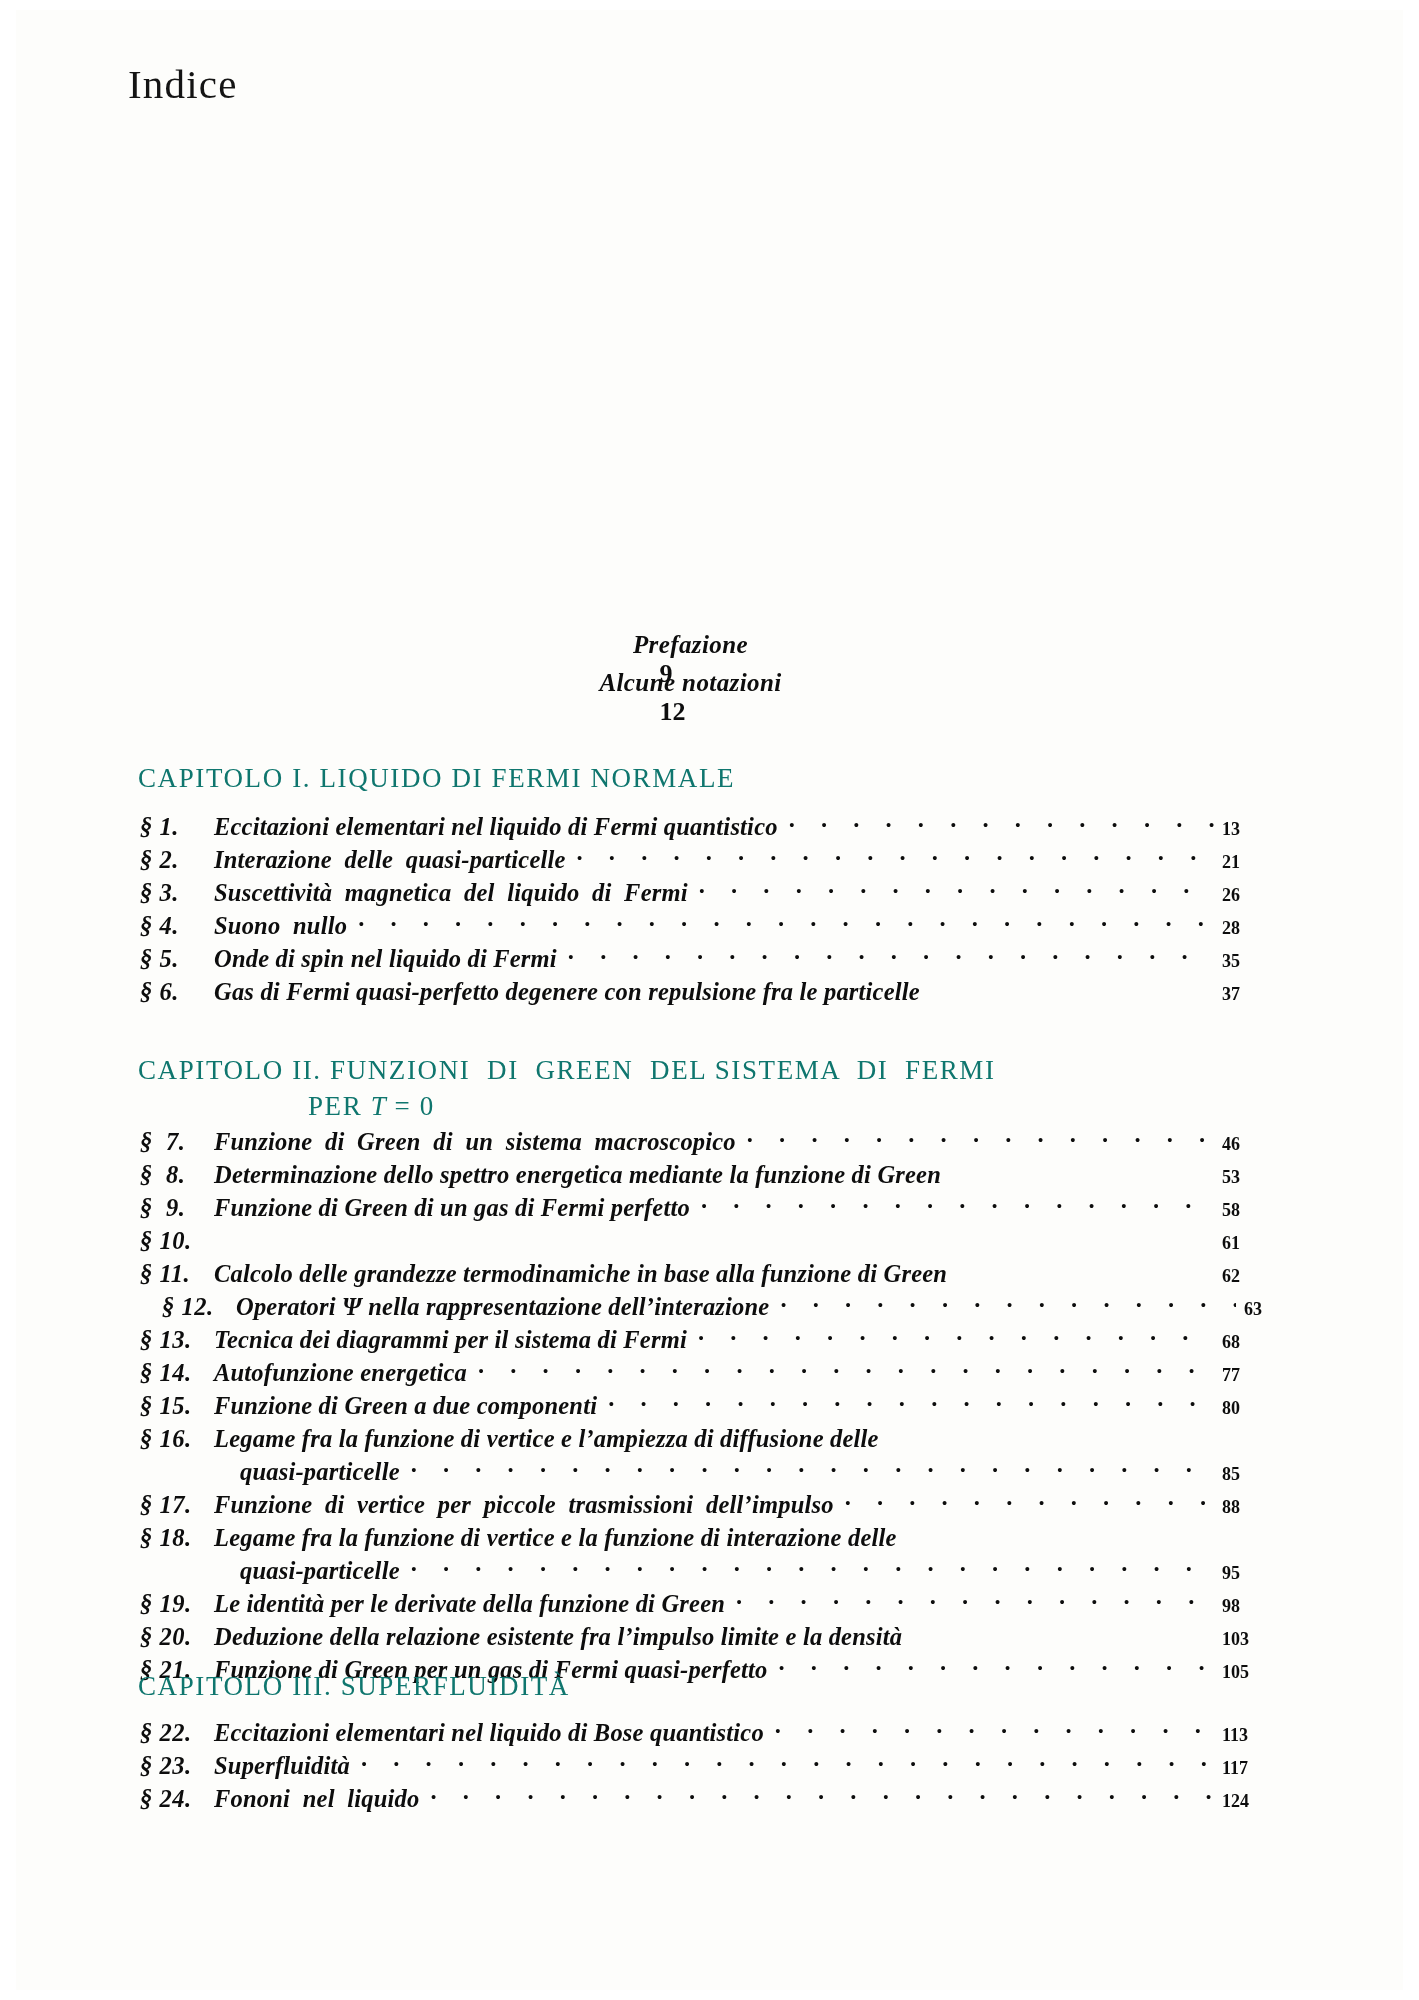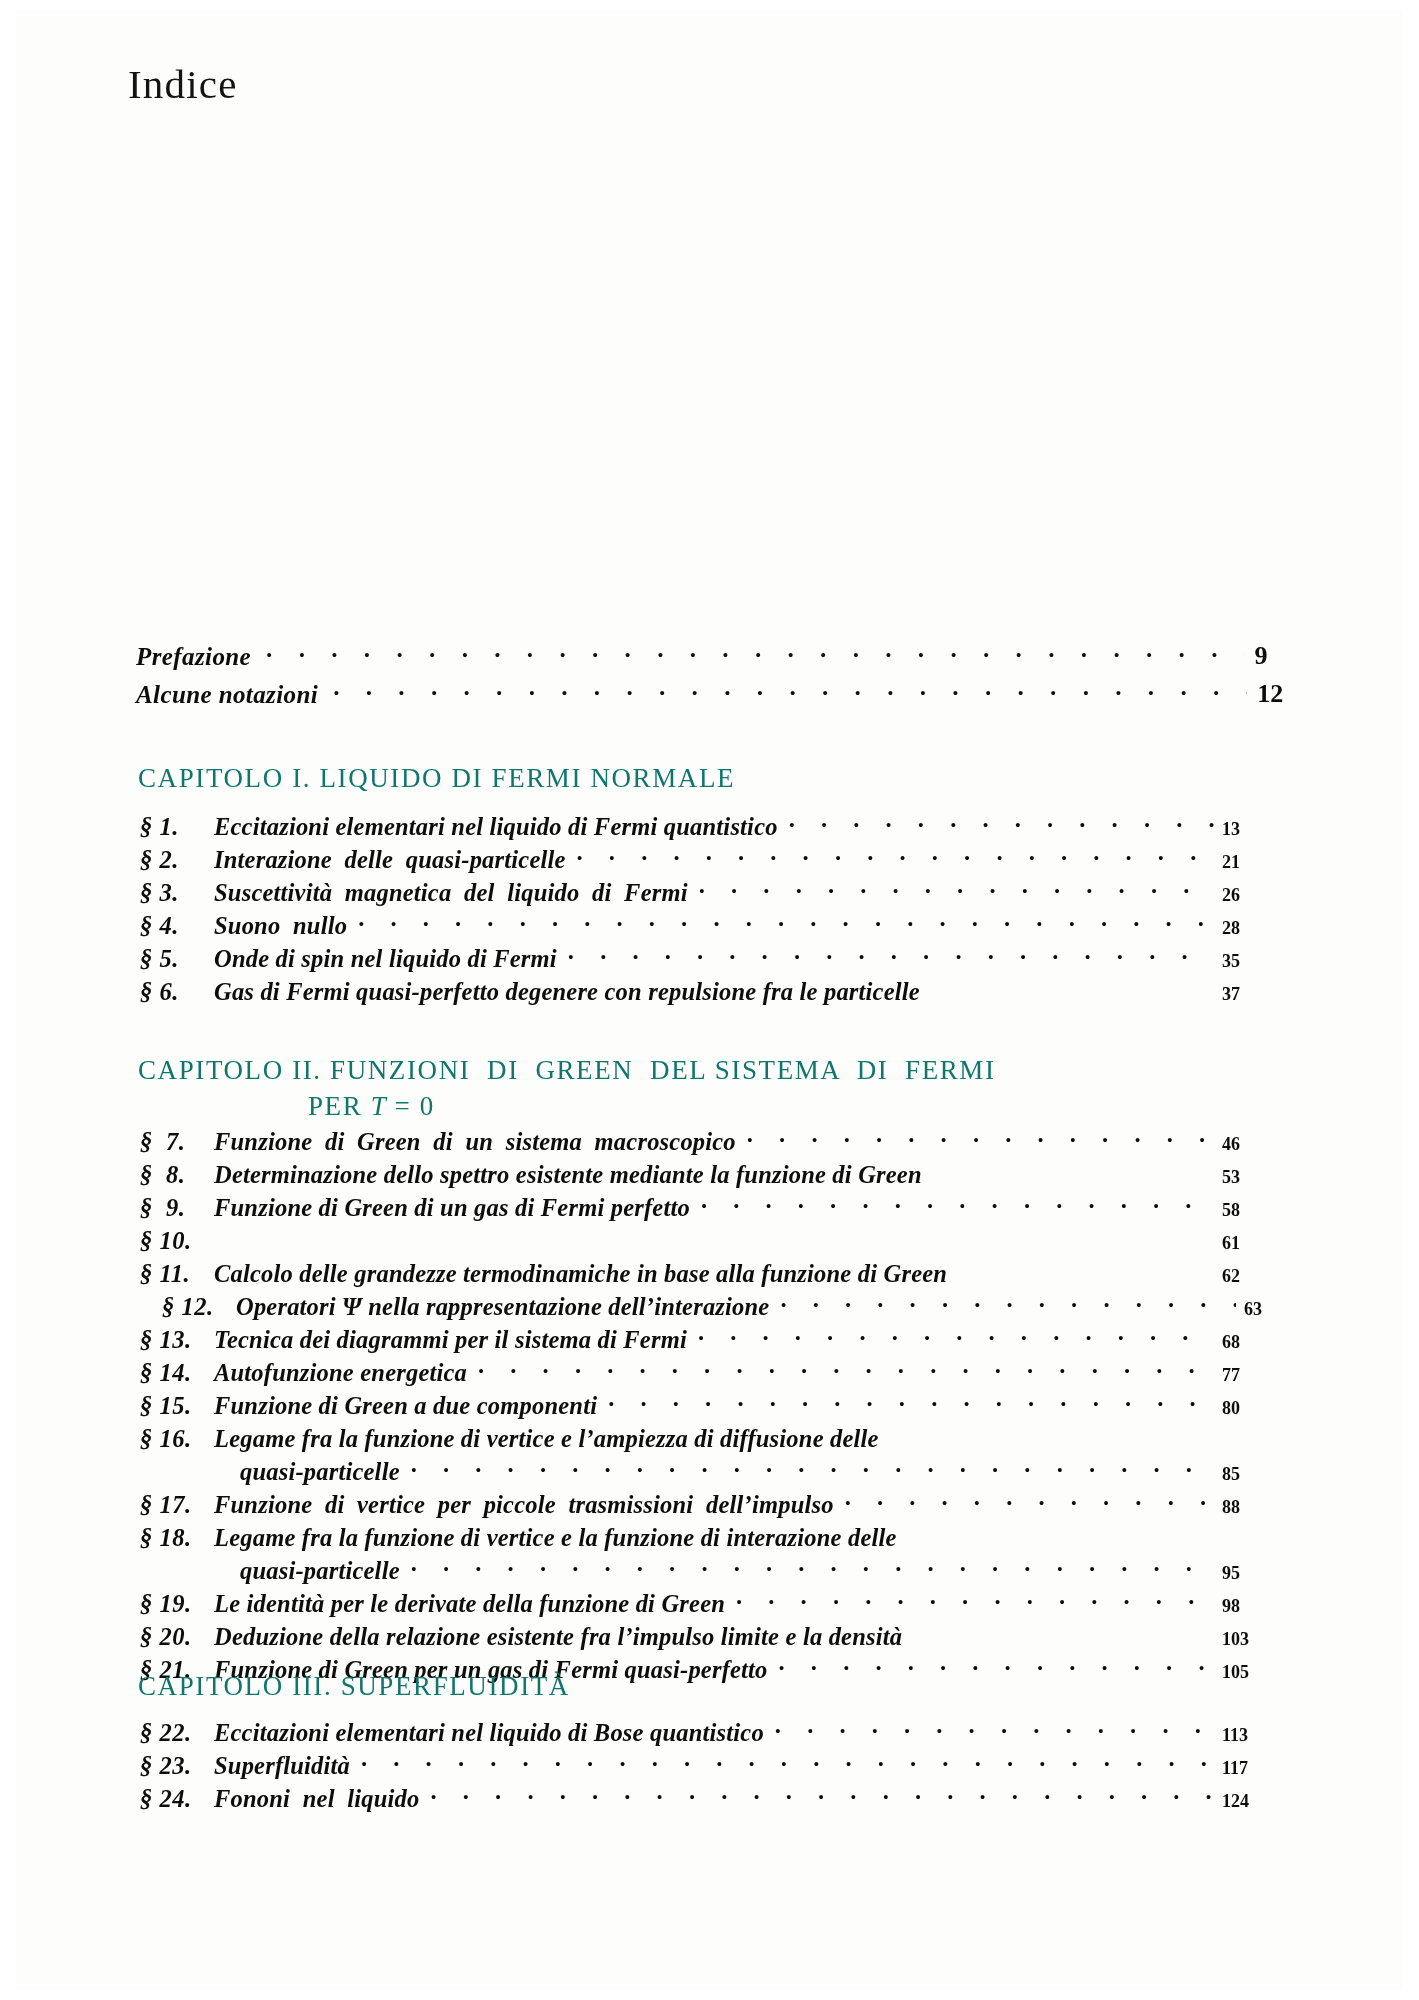--- a/index.html
+++ b/index.html
@@ -50,29 +50,30 @@
   .toc {
     position: absolute;
     left: 0;
     top: 0;
     width: 1419px;
   }
 
   
   .front-row {
     position: absolute;
-    left: 136px;
+    left: 112px;
     width: 1157px;
     height: 40px;
     display: flex;
-    align-items: flex-end;
+    align-items: center;
     font-style: italic;
     font-weight: bold;
     font-size: 25px;
     letter-spacing: 0.4px;
+    flex-direction: column;
   }
   .front-row .label { white-space: pre; }
   .front-row .lead {
     flex: 1 1 auto;
     overflow: hidden;
     white-space: nowrap;
     margin: 0 10px 0 14px;
     font-style: normal;
     font-weight: bold;
     letter-spacing: 9px;
@@ -214,21 +215,21 @@
         </div>
         <div class="chapter" style="top: 1037px;"><span class="cline1">CAPITOLO II. FUNZIONI  DI  GREEN  DEL SISTEMA  DI  FERMI</span><span class="cline2"><span>PER </span><span class="ital">T</span><span> = 0</span></span></div>
         <div class="sec" style="top: 1128px;">
           <span class="num">§  7.</span>
           <span class="txt">Funzione  di  Green  di  un  sistema  macroscopico</span>
           <span class="lead">· · · · · · · · · · · · · · · · · · · · · · · · · · · · · · · · · · · · · · · · · · · · · · · · ·</span>
           <span class="pg">46</span>
         </div>
         <div class="sec" style="top: 1161px;">
           <span class="num">§  8.</span>
-          <span class="txt">Determinazione dello spettro esistente mediante la funzione di Green</span>
+          <span class="txt">Determinazione dello spettro energetica mediante la funzione di Green</span>
           <span class="nolead"></span>
           <span class="pg">53</span>
         </div>
         <div class="sec" style="top: 1194px;">
           <span class="num">§  9.</span>
           <span class="txt">Funzione di Green di un gas di Fermi perfetto</span>
           <span class="lead">· · · · · · · · · · · · · · · · · · · · · · · · · · · · · · · · · · · · · · · · · · · · · · · · ·</span>
           <span class="pg">58</span>
         </div>
         <div class="sec" style="top: 1227px;">

